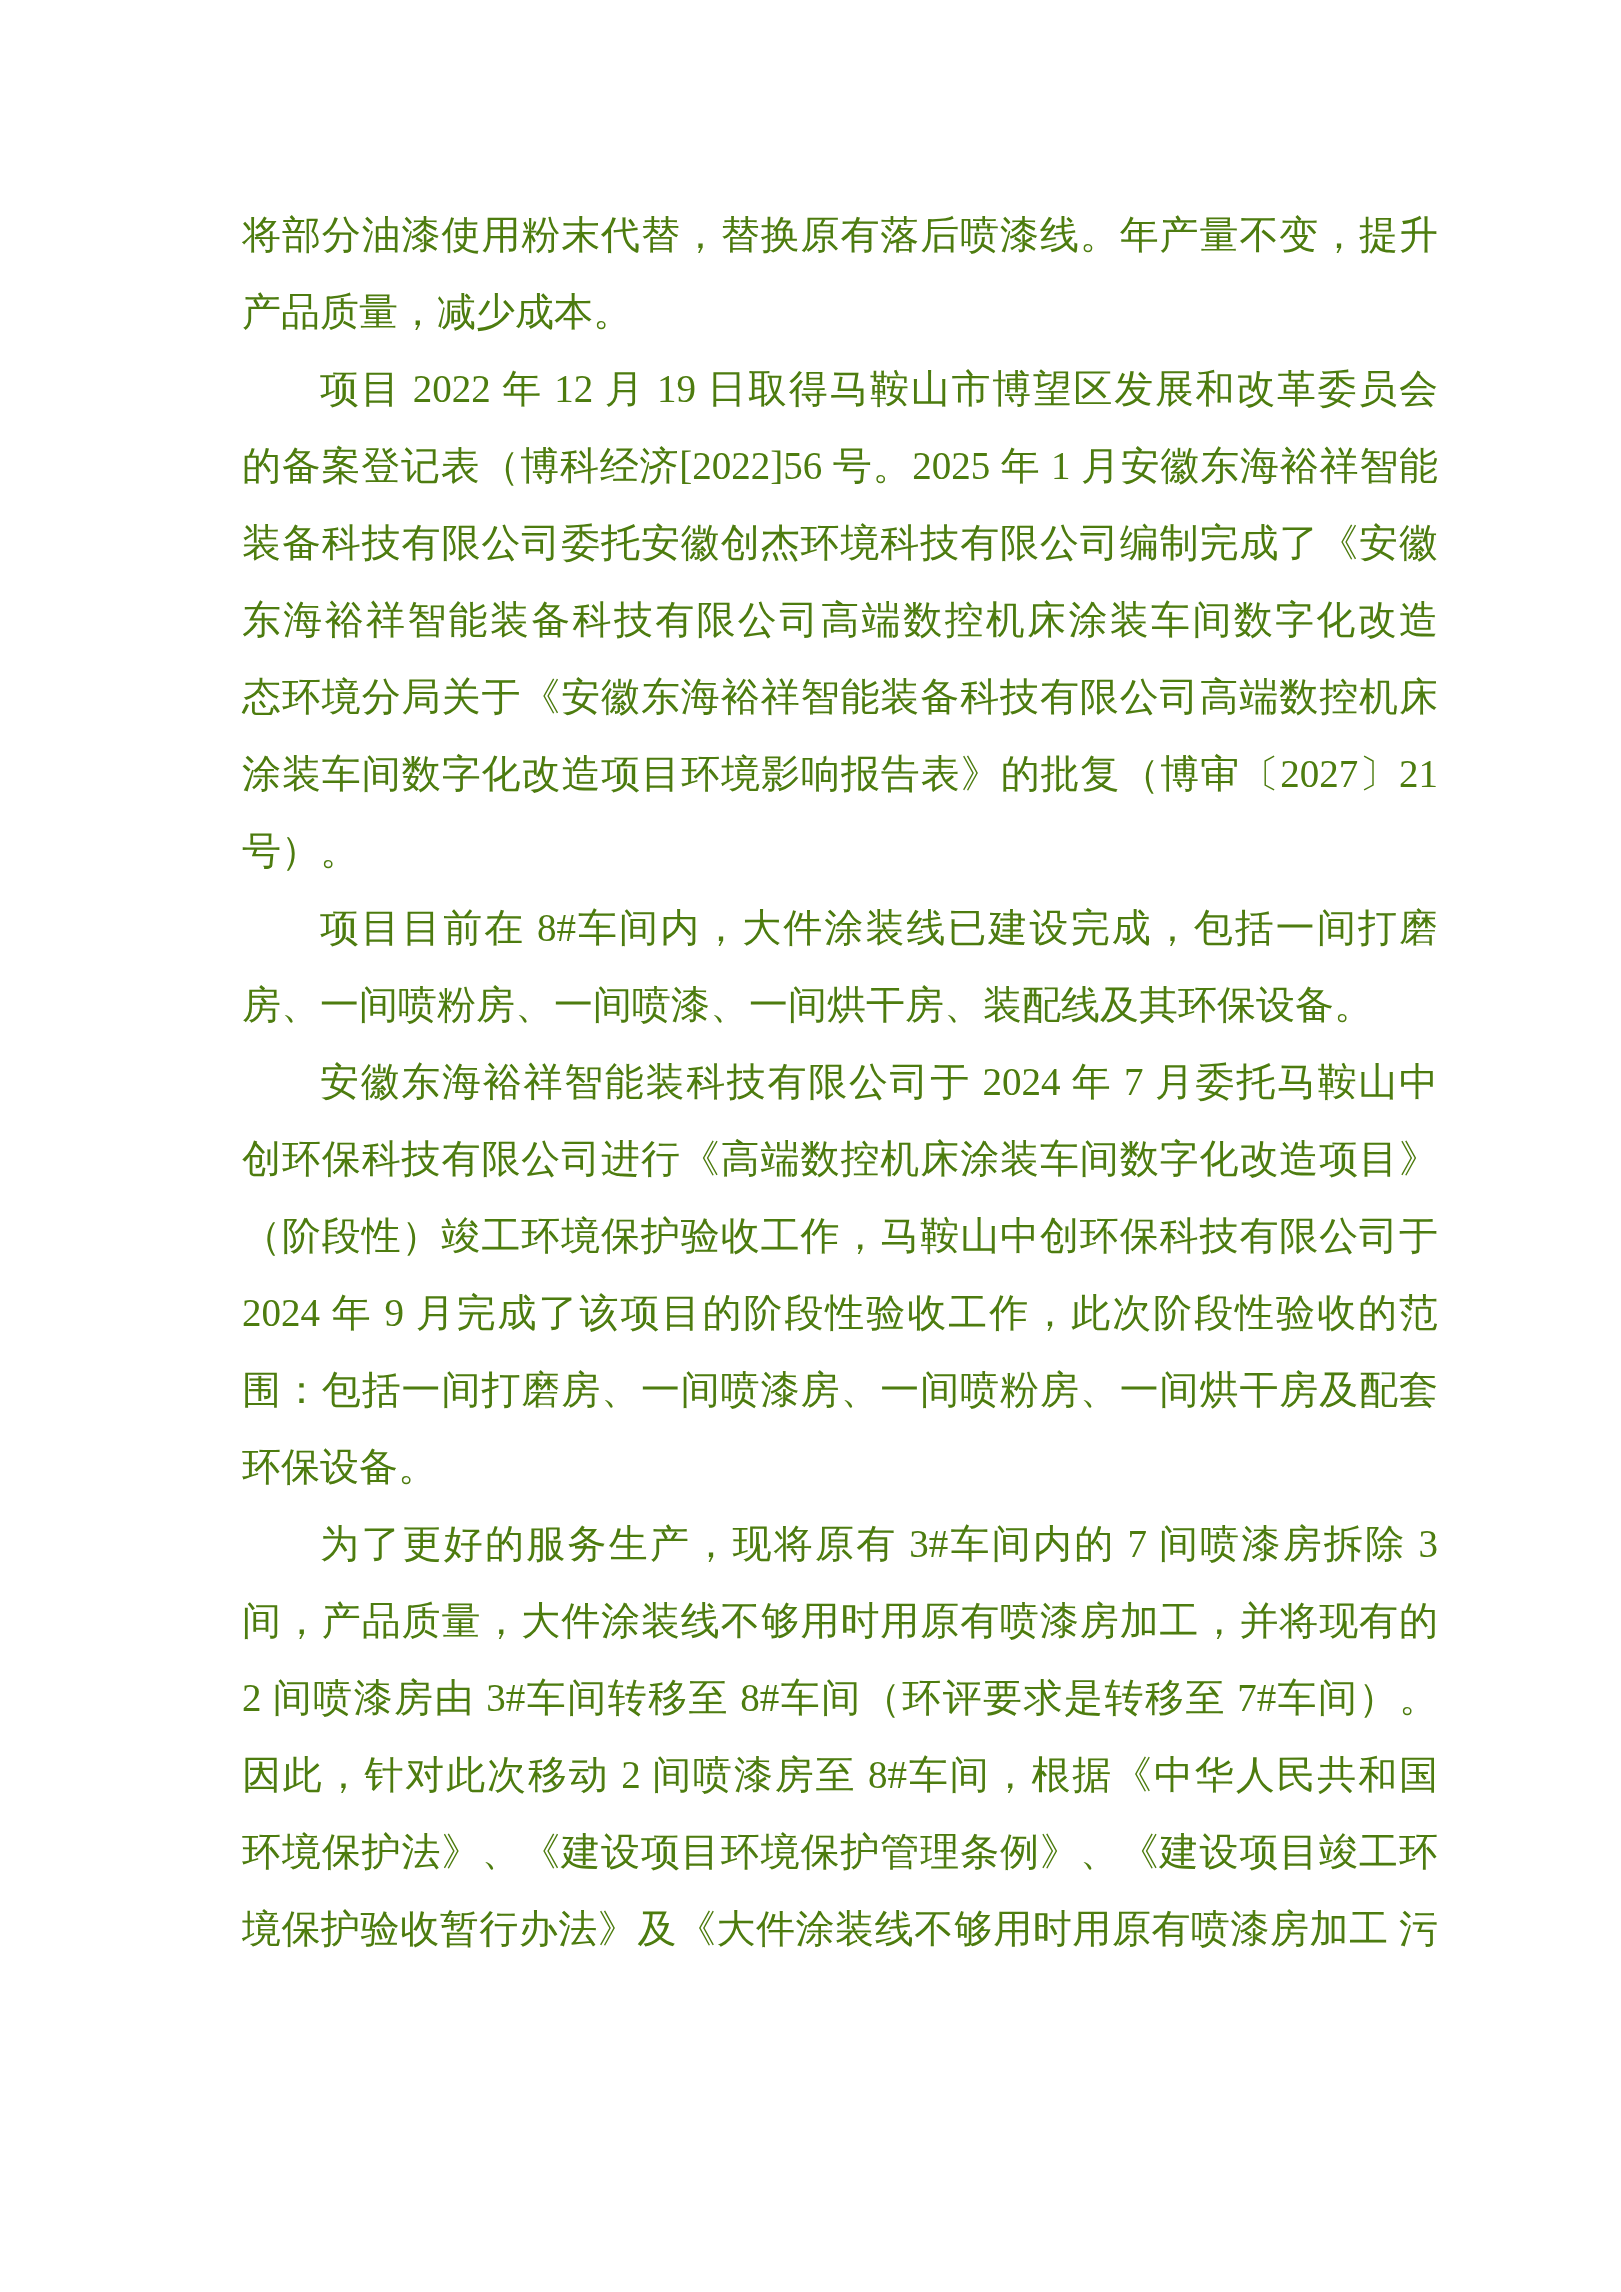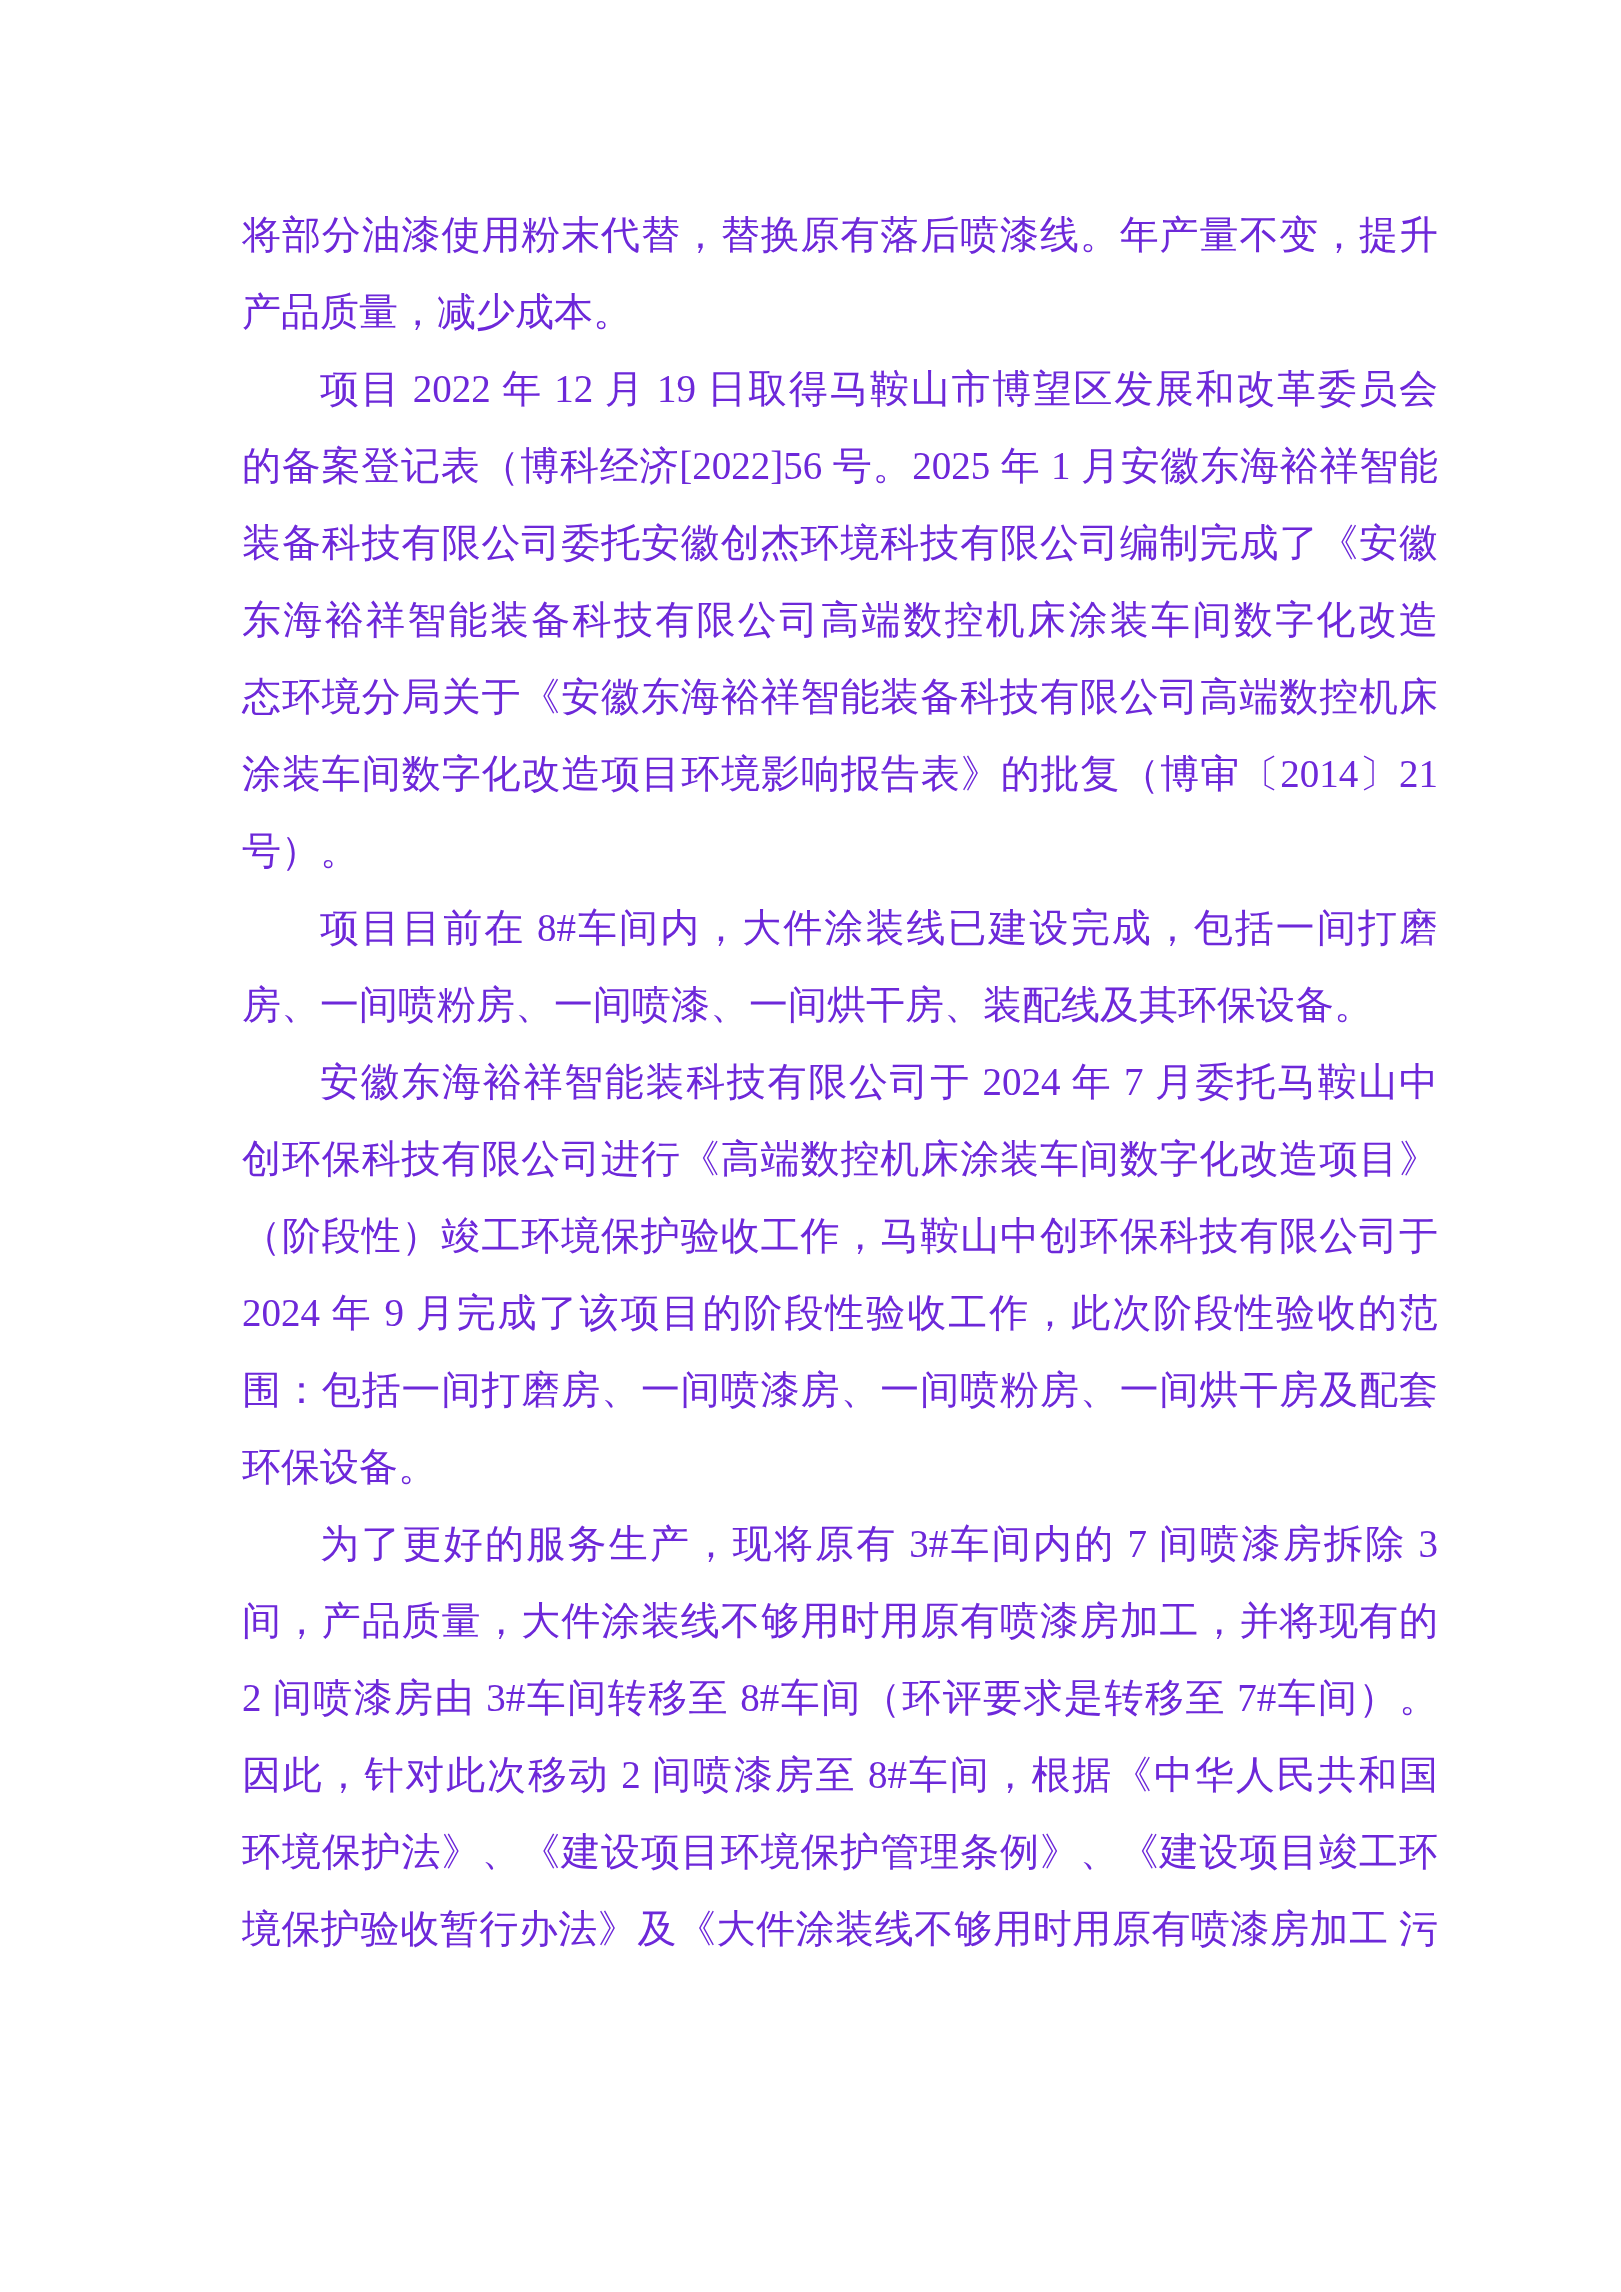--- a/index.html
+++ b/index.html
@@ -9,21 +9,21 @@
     background: #ffffff;
   }
   .page {
     position: relative;
     width: 1621px;
     height: 2293px;
     background: #ffffff;
     margin: 0 auto;
     overflow: hidden;
     font-family: "Liberation Serif", "DejaVu Serif", serif;
-    color: #6d28d9;
+    color: #4d7c0f;
   }
   .content {
     position: absolute;
     left: 242px;
     top: 196px;
     width: 1196px;
     font-size: 39px;
     line-height: 77px;
   }
   .paragraph {
@@ -55,21 +55,21 @@
       <div class="paragraph">
         <div class="line">将部分油漆使用粉末代替，替换原有落后喷漆线。年产量不变，提升</div>
         <div class="line short">产品质量，减少成本。</div>
       </div>
       <div class="paragraph">
         <div class="line ind">项目 2022 年 12 月 19 日取得马鞍山市博望区发展和改革委员会</div>
         <div class="line">的备案登记表（博科经济[2022]56 号。2025 年 1 月安徽东海裕祥智能</div>
         <div class="line">装备科技有限公司委托安徽创杰环境科技有限公司编制完成了《安徽</div>
         <div class="line">东海裕祥智能装备科技有限公司高端数控机床涂装车间数字化改造</div>
         <div class="line">态环境分局关于《安徽东海裕祥智能装备科技有限公司高端数控机床</div>
-        <div class="line">涂装车间数字化改造项目环境影响报告表》的批复（博审〔2014〕21</div>
+        <div class="line">涂装车间数字化改造项目环境影响报告表》的批复（博审〔2027〕21</div>
         <div class="line short">号）。</div>
       </div>
       <div class="paragraph">
         <div class="line ind">项目目前在 8#车间内，大件涂装线已建设完成，包括一间打磨</div>
         <div class="line short">房、一间喷粉房、一间喷漆、一间烘干房、装配线及其环保设备。</div>
       </div>
       <div class="paragraph">
         <div class="line ind">安徽东海裕祥智能装科技有限公司于 2024 年 7 月委托马鞍山中</div>
         <div class="line">创环保科技有限公司进行《高端数控机床涂装车间数字化改造项目》</div>
         <div class="line">（阶段性）竣工环境保护验收工作，马鞍山中创环保科技有限公司于</div>

